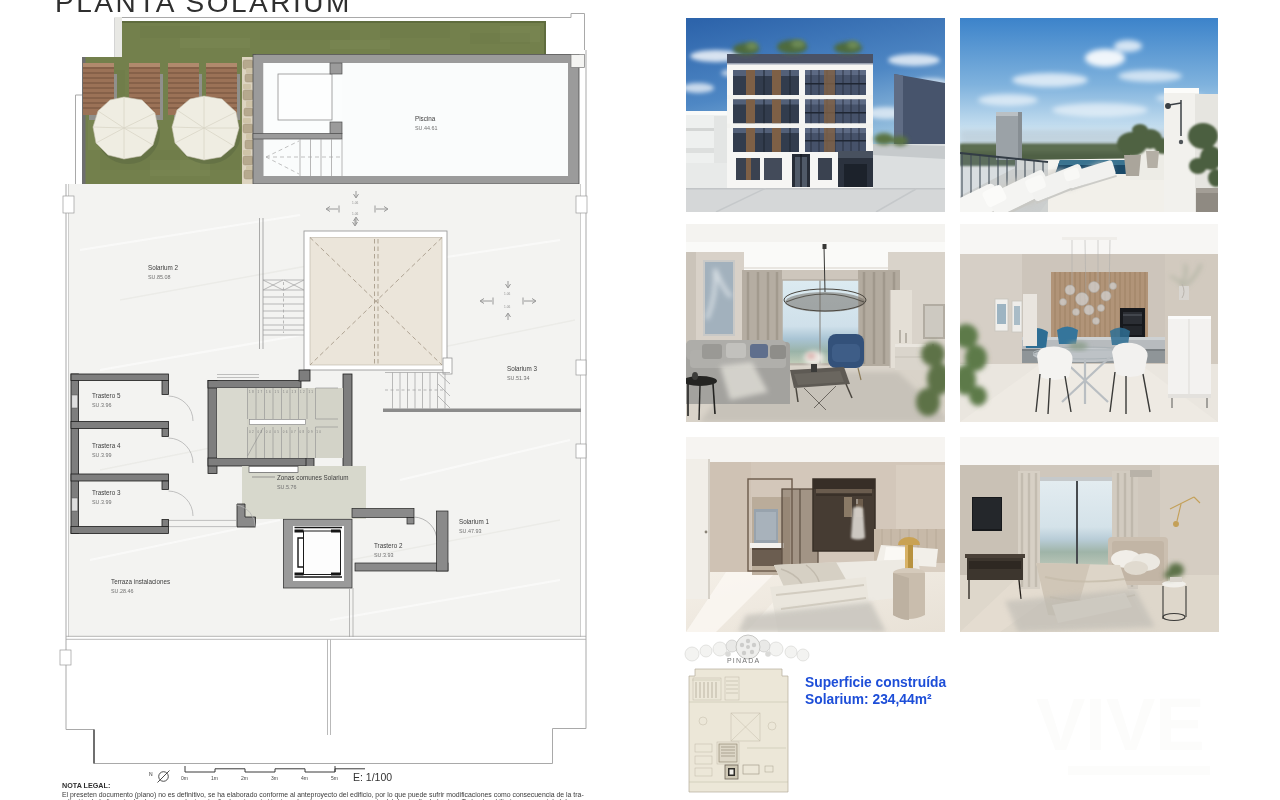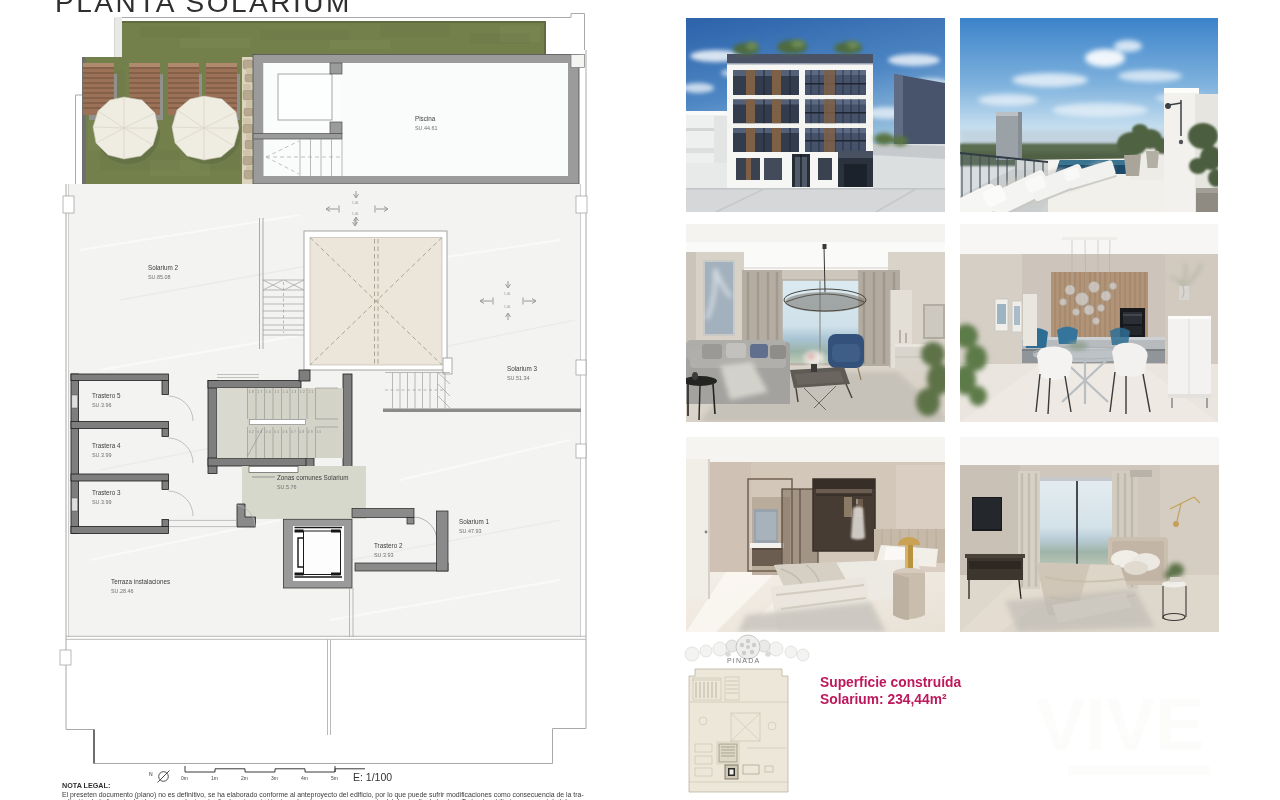--- a/index.html
+++ b/index.html
@@ -1243,17 +1243,17 @@
       </g>
 <rect x="38" y="99" width="13" height="14" fill="#cfc8b5" stroke="#6f675a" stroke-width="0.8"></rect>
 <rect x="41" y="102" width="7" height="8" fill="#2e2c28"></rect>
 <rect x="42.5" y="103.5" width="4" height="5" fill="#f2f0ea"></rect>
 <rect x="56" y="99" width="16" height="9" fill="none" stroke="#9a9280" stroke-width="0.6"></rect>
 <rect x="78" y="100" width="8" height="6" fill="none" stroke="#a9a28f" stroke-width="0.5"></rect>
 <circle cx="85" cy="60" r="4" fill="none" stroke="#c2bba8" stroke-width="0.5"></circle>
 <circle cx="16" cy="55" r="4" fill="none" stroke="#c2bba8" stroke-width="0.5"></circle>
 </svg>
 
-<div class="abs" style="left:805px;top:675px;font-size:13.8px;line-height:16.5px;font-weight:bold;color:#be185d;margin-left:15px;">Superficie construída<br>Solarium: 234,44m²</div>
+<div class="abs" style="left:805px;top:675px;font-size:13.8px;line-height:16.5px;font-weight:bold;color:#1d4ed8;">Superficie construída<br>Solarium: 234,44m²</div>
 
 <div class="abs" style="left:1036px;top:682px;font-size:74px;font-weight:bold;color:#fcfcfb;font-family:'Liberation Sans',sans-serif;">VIVE</div>
 <div class="abs" style="left:1068px;top:766px;width:142px;height:9px;background:#fcfcfb;"></div>
 </div>
 
 </body></html>

